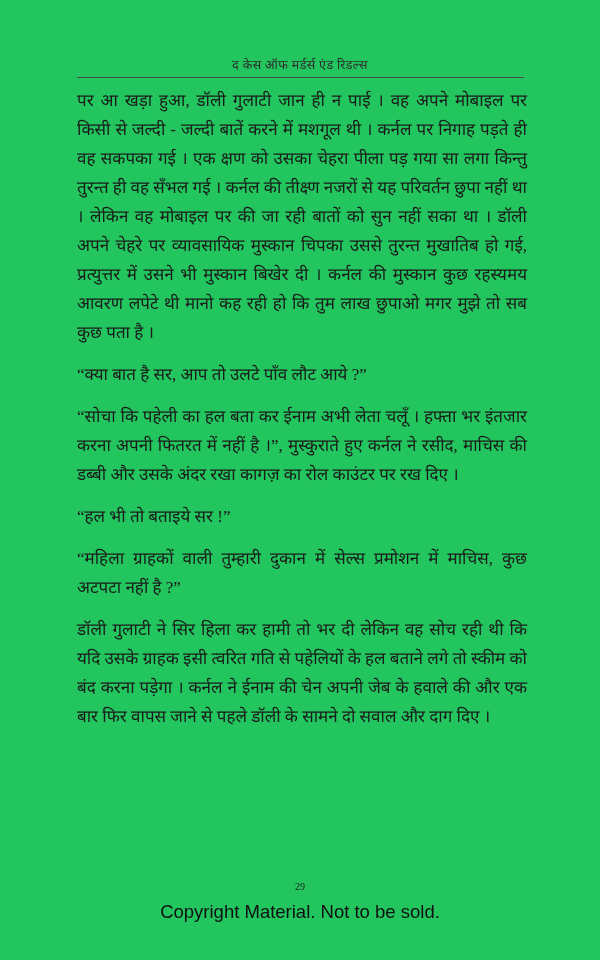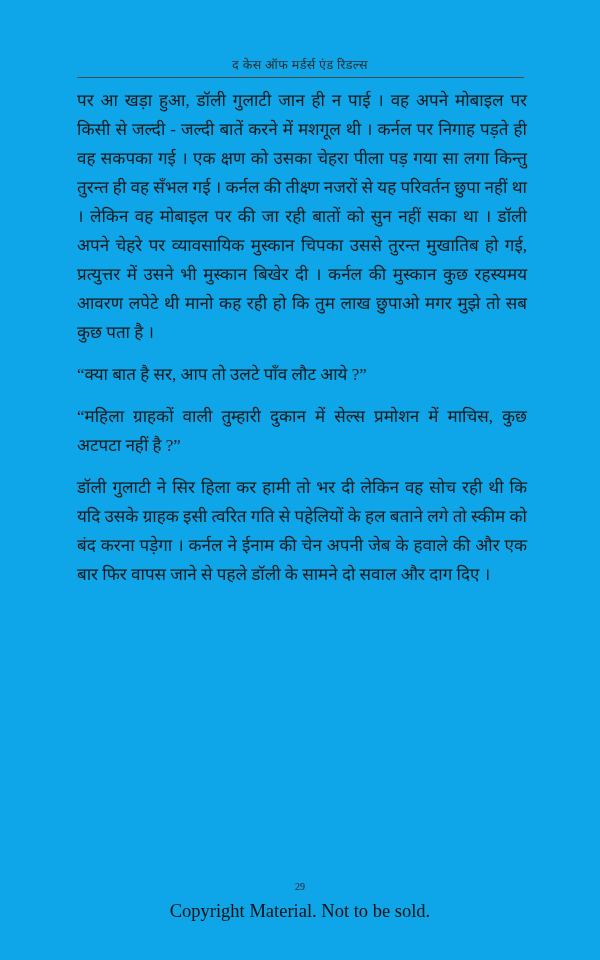--- a/index.html
+++ b/index.html
@@ -5,21 +5,21 @@
   html, body {
     margin: 0;
     padding: 0;
     background: #ffffff;
   }
   .page {
     position: relative;
     width: 600px;
     height: 960px;
     margin: 0 auto;
-    background: #0ea5e9;
+    background: #22c55e;
     font-family: "Liberation Serif", "DejaVu Serif", serif;
     color: #1a1a1a;
     overflow: hidden;
   }
   .running-title {
     position: absolute;
     top: 56px;
     left: 0;
     right: 0;
     text-align: center;
@@ -61,38 +61,40 @@
     text-align: center;
     font-size: 10px;
     color: #222222;
   }
   .copyright {
     position: absolute;
     top: 901px;
     left: 0;
     right: 0;
     text-align: center;
-    font-family: Liberation Serif, serif;
+    font-family: Liberation Sans, sans-serif;
     font-size: 18.5px;
     color: #111111;
   }
 </style>
 </head>
 <body>
 
 <div class="page">
 
   <header>
     <div class="running-title">द केस ऑफ मर्डर्स एंड रिडल्स</div>
     <hr class="header-rule">
   </header>
 
   <main class="body-text">
     <p>पर आ खड़ा हुआ, डॉली गुलाटी जान ही न पाई । वह अपने मोबाइल पर किसी से जल्दी - जल्दी बातें करने में मशगूल थी । कर्नल पर निगाह पड़ते ही वह सकपका गई । एक क्षण को उसका चेहरा पीला पड़ गया सा लगा किन्तु तुरन्त ही वह सँभल गई । कर्नल की तीक्ष्ण नजरों से यह परिवर्तन छुपा नहीं था । लेकिन वह मोबाइल पर की जा रही बातों को सुन नहीं सका था । डॉली अपने चेहरे पर व्यावसायिक मुस्कान चिपका उससे तुरन्त मुखातिब हो गई, प्रत्युत्तर में उसने भी मुस्कान बिखेर दी । कर्नल की मुस्कान कुछ रहस्यमय आवरण लपेटे थी मानो कह रही हो कि तुम लाख छुपाओ मगर मुझे तो सब कुछ पता है ।</p>
     <p>“क्या बात है सर, आप तो उलटे पाँव लौट आये ?”</p>
+    <p>“सोचा कि पहेली का हल बता कर ईनाम अभी लेता चलूँ । हफ्ता भर इंतजार करना अपनी फितरत में नहीं है ।”, मुस्कुराते हुए कर्नल ने रसीद, माचिस की डब्बी और उसके अंदर रखा कागज़ का रोल काउंटर पर रख दिए ।</p>
+    <p>“हल भी तो बताइये सर !”</p>
     <p>“महिला ग्राहकों वाली तुम्हारी दुकान में सेल्स प्रमोशन में माचिस, कुछ अटपटा नहीं है ?”</p>
     <p>डॉली गुलाटी ने सिर हिला कर हामी तो भर दी लेकिन वह सोच रही थी कि यदि उसके ग्राहक इसी त्वरित गति से पहेलियों के हल बताने लगे तो स्कीम को बंद करना पड़ेगा । कर्नल ने ईनाम की चेन अपनी जेब के हवाले की और एक बार फिर वापस जाने से पहले डॉली के सामने दो सवाल और दाग दिए ।</p>
   </main>
 
   <footer>
     <div class="page-number">29</div>
     <div class="copyright">Copyright Material. Not to be sold.</div>
   </footer>
 
 </div>

